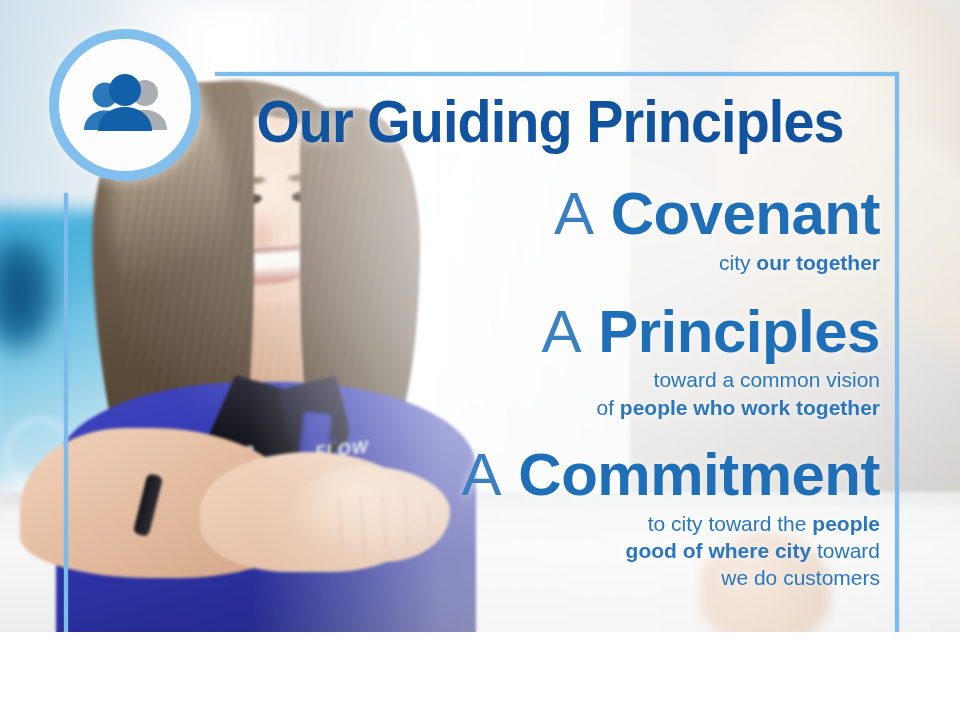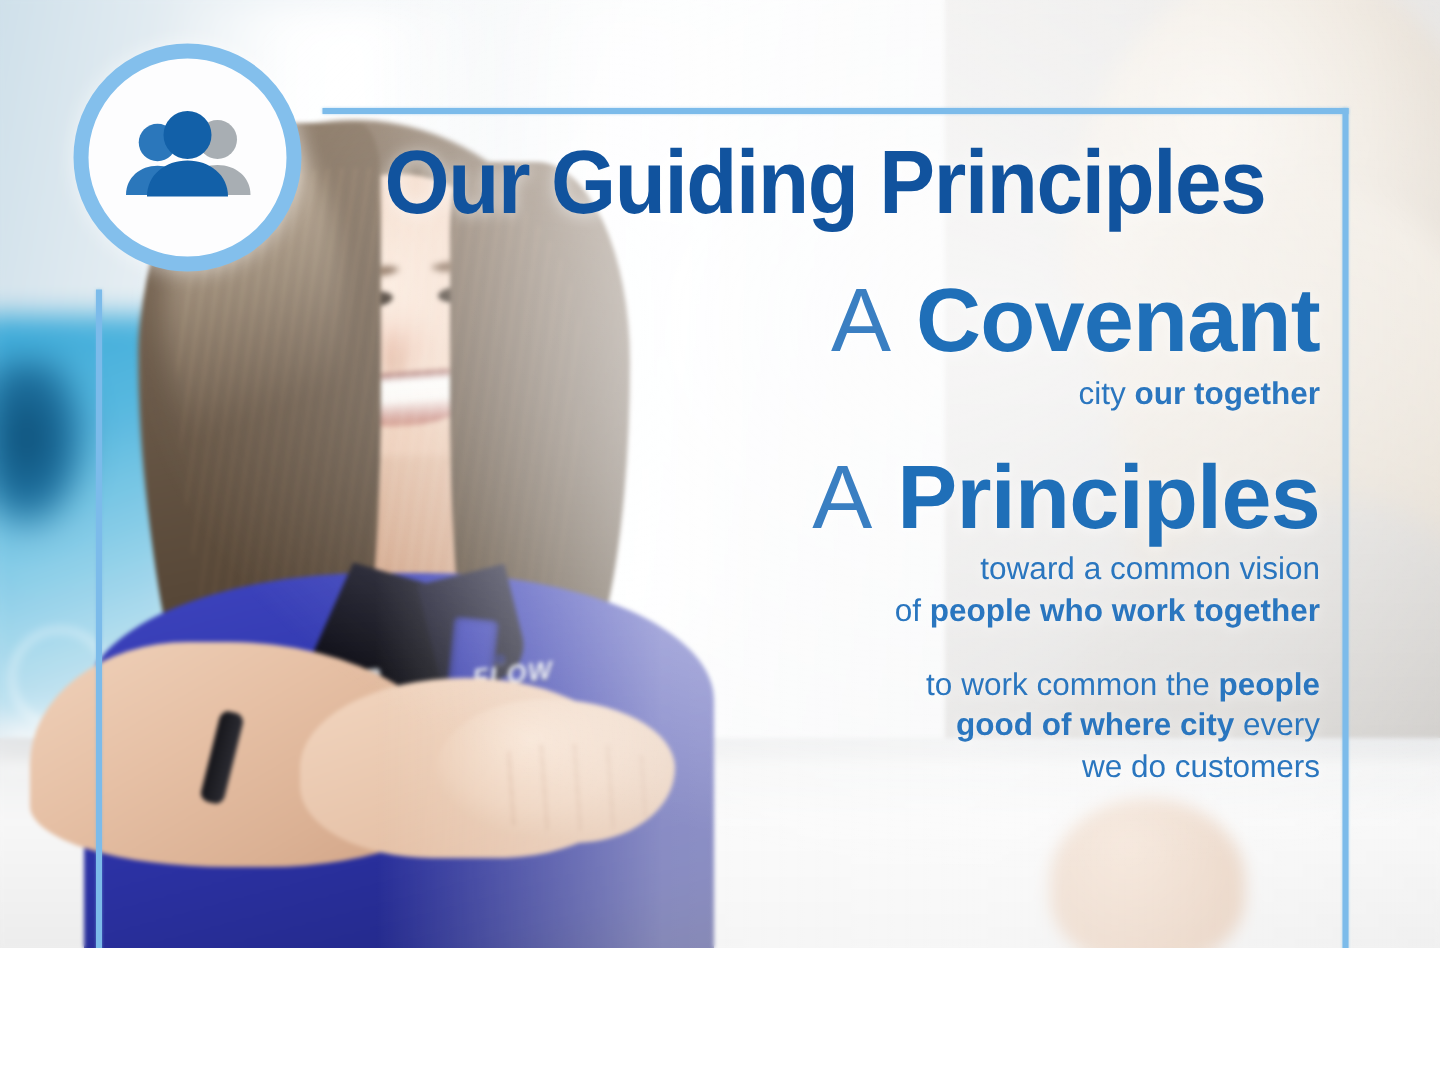--- a/index.html
+++ b/index.html
@@ -438,21 +438,25 @@
         <span class="art">A</span>
         <span class="word">Principles</span>
       </div>
       <div class="s-sub">
         <div>toward a common vision</div>
         <div><span>of </span><b>people who work together</b></div>
       </div>
     </div>
 
     <div class="stanza">
+      <div class="s-lead">
+        <span class="art">A</span>
+        <span class="word">Commitment</span>
+      </div>
       <div class="s-sub">
-        <div><span>to work common the </span><b>people</b></div>
-        <div><b>good of where city</b><span> every</span></div>
+        <div><span>to city toward the </span><b>people</b></div>
+        <div><b>good of where city</b><span> toward</span></div>
         <div>we do customers</div>
       </div>
     </div>
 
   </div>
 </div>
 
 </body></html>

